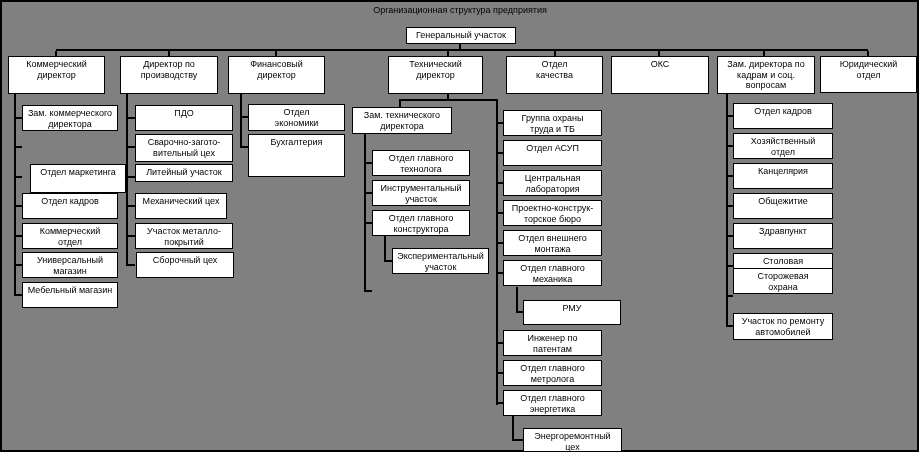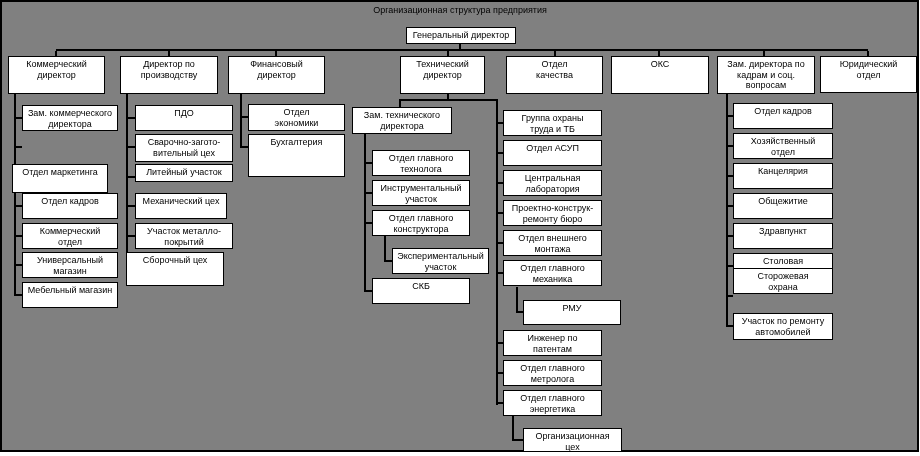--- a/index.html
+++ b/index.html
@@ -15,61 +15,61 @@
   .ln{position:absolute;background:#000;}
   .h{height:2px;} .v{width:2px;}
 </style>
 </head>
 <body>
 
 <div class="stage">
   <div class="frame"></div>
   <div class="title">Организационная структура предприятия</div>
 
-  <div class="box" style="left:406px;top:27px;width:110px;height:17px">Генеральный директор</div>
+  <div class="box" style="left:406px;top:27px;width:110px;height:17px">Генеральный участок</div>
 
   <div class="ln v" style="left:459px;top:43px;height:7px"></div>
   <div class="ln h" style="left:56px;top:49px;width:812px"></div>
   <div class="ln v" style="left:55px;top:51px;height:5px"></div>
   <div class="ln v" style="left:168px;top:51px;height:5px"></div>
   <div class="ln v" style="left:275px;top:51px;height:5px"></div>
   <div class="ln v" style="left:447px;top:51px;height:5px"></div>
   <div class="ln v" style="left:554px;top:51px;height:5px"></div>
   <div class="ln v" style="left:658px;top:51px;height:5px"></div>
   <div class="ln v" style="left:763px;top:51px;height:5px"></div>
   <div class="ln v" style="left:867px;top:51px;height:5px"></div>
 
   <div class="box" style="left:8px;top:56px;width:97px;height:38px">Коммерческий
 директор</div>
   <div class="box" style="left:120px;top:56px;width:98px;height:38px">Директор по
 производству</div>
   <div class="box" style="left:228px;top:56px;width:97px;height:38px">Финансовый
 директор</div>
-  <div class="box" style="left:400px;top:56px;width:85px;height:38px">Технический
+  <div class="box" style="left:388px;top:56px;width:95px;height:38px">Технический
 директор</div>
   <div class="box" style="left:506px;top:56px;width:97px;height:38px">Отдел
 качества</div>
   <div class="box" style="left:611px;top:56px;width:98px;height:38px">ОКС</div>
   <div class="box" style="left:717px;top:56px;width:98px;height:38px">Зам. директора по
 кадрам и соц.
 вопросам</div>
   <div class="box" style="left:820px;top:56px;width:97px;height:37px">Юридический
 отдел</div>
 
   <div class="ln v" style="left:14px;top:93px;height:203px"></div>
   <div class="ln h" style="left:14px;top:117px;width:8px"></div>
   <div class="ln h" style="left:14px;top:146px;width:8px"></div>
   <div class="ln h" style="left:14px;top:176px;width:8px"></div>
   <div class="ln h" style="left:14px;top:205px;width:8px"></div>
   <div class="ln h" style="left:14px;top:235px;width:8px"></div>
   <div class="ln h" style="left:14px;top:264px;width:8px"></div>
   <div class="ln h" style="left:14px;top:294px;width:8px"></div>
   <div class="box" style="left:22px;top:105px;width:96px;height:26px">Зам. коммерческого
 директора</div>
-  <div class="box" style="left:12px;top:164px;width:96px;height:29px">Отдел маркетинга</div>
+  <div class="box" style="left:30px;top:164px;width:96px;height:29px">Отдел маркетинга</div>
   <div class="box" style="left:22px;top:193px;width:96px;height:26px">Отдел кадров</div>
   <div class="box" style="left:22px;top:223px;width:96px;height:26px">Коммерческий
 отдел</div>
   <div class="box" style="left:22px;top:282px;width:96px;height:26px">Мебельный магазин</div>
   <div class="box" style="left:22px;top:252px;width:96px;height:26px">Универсальный
 магазин</div>
 
   <div class="ln v" style="left:126px;top:93px;height:173px"></div>
   <div class="ln h" style="left:126px;top:117px;width:9px"></div>
   <div class="ln h" style="left:126px;top:146px;width:9px"></div>
@@ -77,21 +77,21 @@
   <div class="ln h" style="left:126px;top:205px;width:9px"></div>
   <div class="ln h" style="left:126px;top:235px;width:9px"></div>
   <div class="ln h" style="left:126px;top:264px;width:9px"></div>
   <div class="box" style="left:135px;top:105px;width:98px;height:26px">ПДО</div>
   <div class="box" style="left:135px;top:134px;width:98px;height:28px">Сварочно-загото-
 вительный цех</div>
   <div class="box" style="left:135px;top:164px;width:98px;height:18px">Литейный участок</div>
   <div class="box" style="left:135px;top:193px;width:92px;height:26px">Механический цех</div>
   <div class="box" style="left:135px;top:223px;width:98px;height:26px">Участок металло-
 покрытий</div>
-  <div class="box" style="left:126px;top:252px;width:98px;height:34px">Сборочный цех</div>
+  <div class="box" style="left:136px;top:252px;width:98px;height:26px">Сборочный цех</div>
 
   <div class="ln v" style="left:240px;top:93px;height:54px"></div>
   <div class="ln h" style="left:240px;top:116px;width:8px"></div>
   <div class="ln h" style="left:240px;top:146px;width:8px"></div>
   <div class="box" style="left:248px;top:104px;width:97px;height:27px">Отдел
 экономики</div>
   <div class="box" style="left:248px;top:134px;width:97px;height:43px">Бухгалтерия</div>
 
   <div class="ln v" style="left:447px;top:93px;height:7px"></div>
   <div class="ln h" style="left:399px;top:99px;width:99px"></div>
@@ -108,54 +108,53 @@
   <div class="box" style="left:372px;top:150px;width:98px;height:26px">Отдел главного
 технолога</div>
   <div class="box" style="left:372px;top:180px;width:98px;height:26px">Инструментальный
 участок</div>
   <div class="box" style="left:372px;top:210px;width:98px;height:26px">Отдел главного
 конструктора</div>
   <div class="ln v" style="left:384px;top:235px;height:26px"></div>
   <div class="ln h" style="left:384px;top:260px;width:8px"></div>
   <div class="box" style="left:392px;top:248px;width:97px;height:26px">Экспериментальный
 участок</div>
-  <div class="box" style="left:372px;top:278px;width:98px;height:26px">СКБ</div>
 
   <div class="ln h" style="left:496px;top:122px;width:7px"></div>
   <div class="ln h" style="left:496px;top:152px;width:7px"></div>
   <div class="ln h" style="left:496px;top:182px;width:7px"></div>
   <div class="ln h" style="left:496px;top:212px;width:7px"></div>
   <div class="ln h" style="left:496px;top:242px;width:7px"></div>
   <div class="ln h" style="left:496px;top:272px;width:7px"></div>
   <div class="ln h" style="left:496px;top:342px;width:7px"></div>
   <div class="ln h" style="left:496px;top:372px;width:7px"></div>
   <div class="ln h" style="left:496px;top:402px;width:7px"></div>
   <div class="box" style="left:503px;top:110px;width:99px;height:26px">Группа охраны
 труда и ТБ</div>
   <div class="box" style="left:503px;top:140px;width:99px;height:26px">Отдел АСУП</div>
   <div class="box" style="left:503px;top:170px;width:99px;height:26px">Центральная
 лаборатория</div>
   <div class="box" style="left:503px;top:200px;width:99px;height:26px">Проектно-конструк-
-ремонту бюро</div>
+торское бюро</div>
   <div class="box" style="left:503px;top:230px;width:99px;height:26px">Отдел внешнего
 монтажа</div>
   <div class="box" style="left:503px;top:260px;width:99px;height:26px">Отдел главного
 механика</div>
   <div class="ln v" style="left:516px;top:287px;height:25px"></div>
   <div class="ln h" style="left:516px;top:311px;width:7px"></div>
   <div class="box" style="left:523px;top:300px;width:98px;height:25px">РМУ</div>
   <div class="box" style="left:503px;top:330px;width:99px;height:26px">Инженер по
 патентам</div>
   <div class="box" style="left:503px;top:360px;width:99px;height:26px">Отдел главного
 метролога</div>
   <div class="box" style="left:503px;top:390px;width:99px;height:26px">Отдел главного
 энергетика</div>
   <div class="ln v" style="left:512px;top:415px;height:26px"></div>
   <div class="ln h" style="left:512px;top:439px;width:11px"></div>
-  <div class="box" style="left:523px;top:428px;width:99px;height:24px">Организационная
+  <div class="box" style="left:523px;top:428px;width:99px;height:24px">Энергоремонтный
 цех</div>
 
   <div class="ln v" style="left:726px;top:93px;height:234px"></div>
   <div class="ln h" style="left:726px;top:115px;width:7px"></div>
   <div class="ln h" style="left:726px;top:145px;width:7px"></div>
   <div class="ln h" style="left:726px;top:175px;width:7px"></div>
   <div class="ln h" style="left:726px;top:205px;width:7px"></div>
   <div class="ln h" style="left:726px;top:235px;width:7px"></div>
   <div class="ln h" style="left:726px;top:265px;width:7px"></div>
   <div class="ln h" style="left:726px;top:295px;width:7px"></div>

